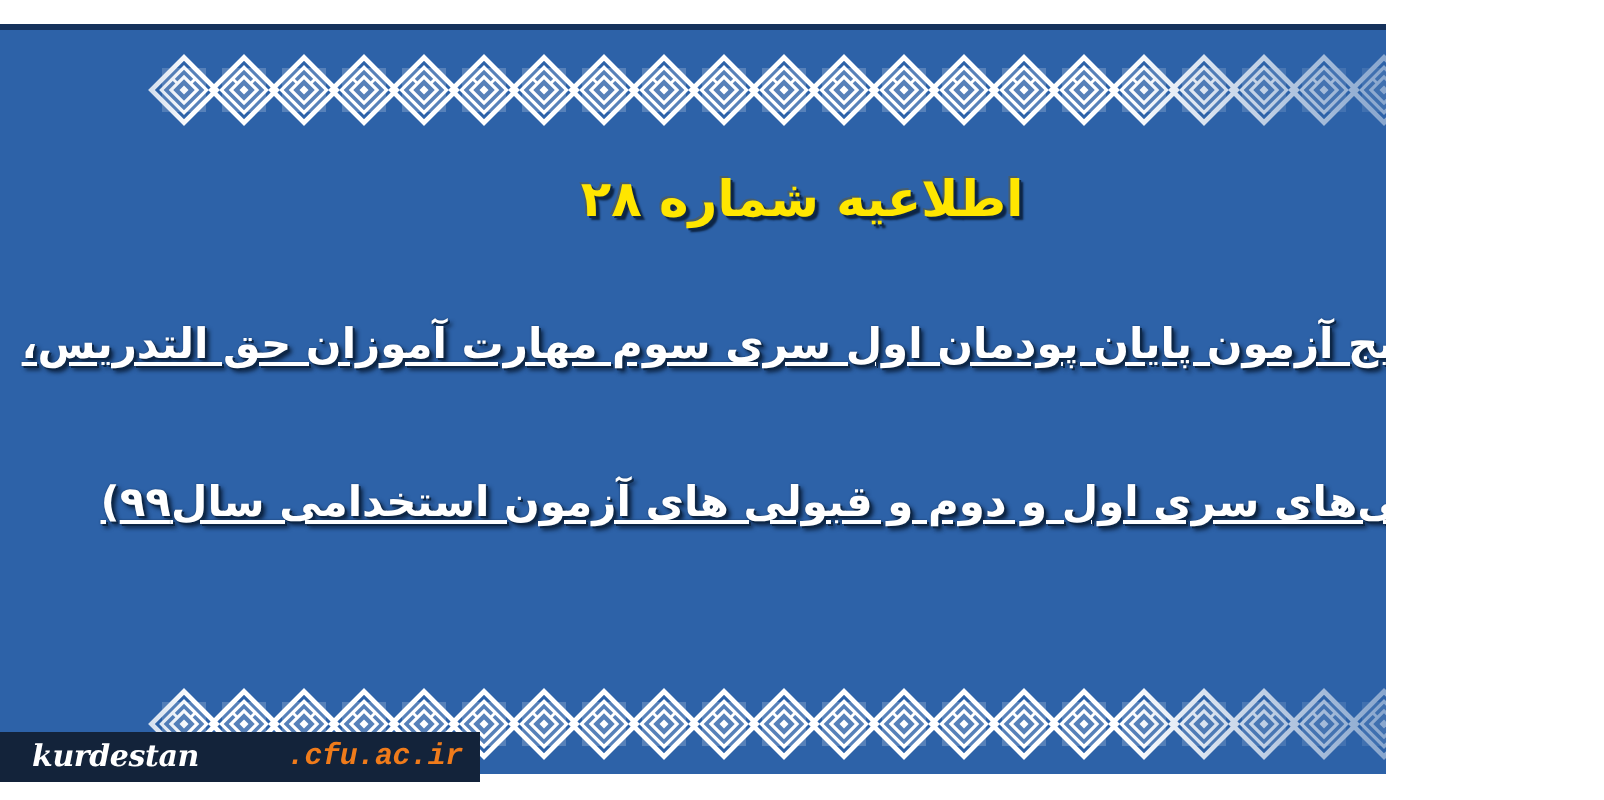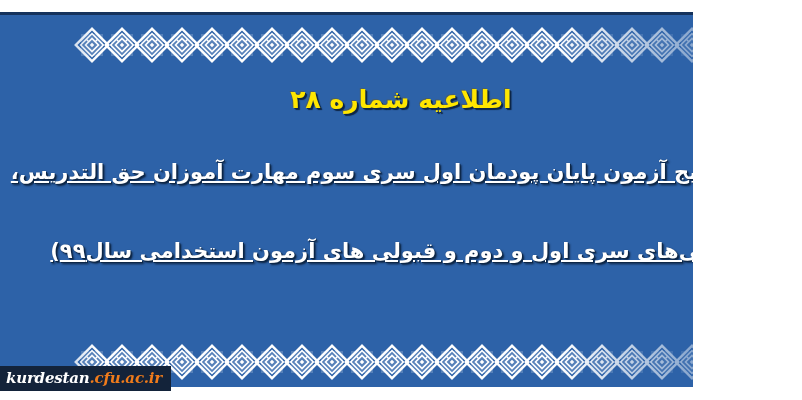--- a/index.html
+++ b/index.html
@@ -97,38 +97,39 @@
   }
   .subline-1 { margin-top: 50px; text-decoration: underline; }
   .subline-2 { margin-top: 58px; text-decoration: underline; }
 
   
   .url-plate {
     position: absolute;
     left: 0;
     bottom: 9px;
     height: 25px;
-    padding: 0 9px 0 6px;
+    padding: 0 9px 0 16px;
     background: #13233a;
     display: flex;
     align-items: center;
     direction: ltr;
     z-index: 6;
+    gap: 44px;
   }
   .url-text {
     font-family: "DejaVu Serif", "Liberation Serif", serif;
     font-style: italic;
     font-weight: bold;
     font-size: 15px;
     line-height: 1;
     letter-spacing: -0.2px;
     white-space: nowrap;
   }
   .url-site   { color: #ffffff; }
-  .url-domain { color: #ef7b1b; }
+  .url-domain { color: #ef7b1b; font-family: Liberation Mono, monospace; }
 </style>
 </head>
 <body>
 
 <div id="banner">
 
   <div class="blue-field">
 
     <svg class="watermark" viewBox="0 0 260 375" preserveAspectRatio="xMaxYMid slice" aria-hidden="true">
       <defs>

